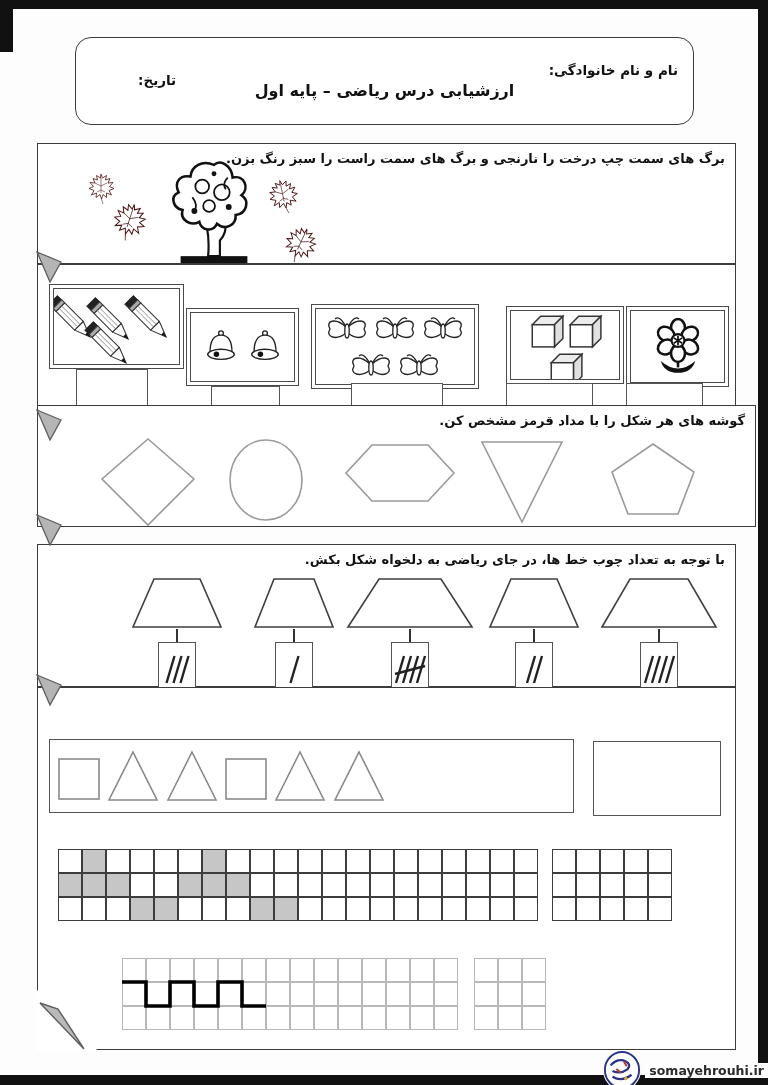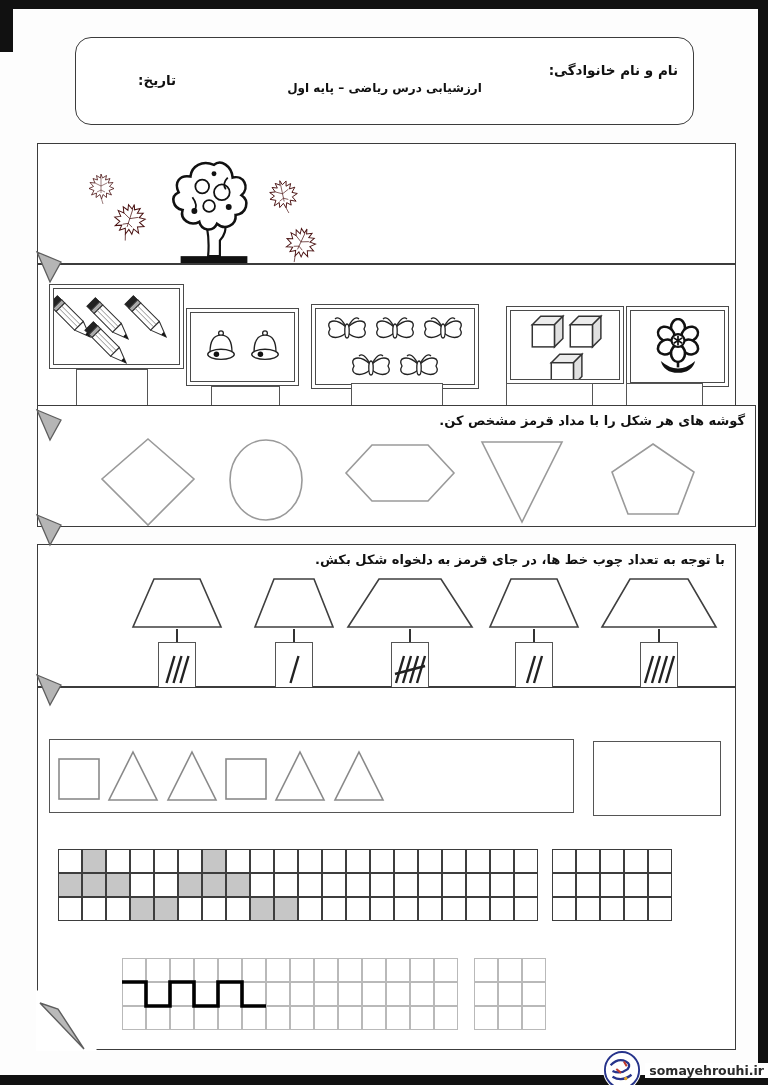--- a/index.html
+++ b/index.html
@@ -10,21 +10,21 @@
   .edge-top{left:0;top:0;width:768px;height:9px;}
   .edge-right{right:0;top:0;width:10px;height:1085px;}
   .edge-bottom{left:0;bottom:0;width:768px;height:10px;}
   .edge-topleft{left:0;top:0;width:13px;height:52px;}
 
   
   .header-box{position:absolute;left:75px;top:37px;width:617px;height:86px;
               border:1.6px solid #3c3c3c;border-radius:16px;background:#fff;}
   .hdr-name{position:absolute;right:15px;top:24px;font-weight:bold;font-size:13.5px;direction:rtl;}
   .hdr-bismillah{position:absolute;left:0;right:0;top:12px;text-align:center;font-weight:bold;font-size:13.5px;direction:rtl;}
-  .hdr-title{position:absolute;left:0;right:0;top:43px;text-align:center;font-weight:bold;font-size:12px;direction:rtl;}
+  .hdr-title{position:absolute;left:0;right:0;top:43px;text-align:center;font-weight:bold;font-size:16px;direction:rtl;}
   .hdr-date{position:absolute;left:62px;top:26px;font-weight:bold;font-size:13.5px;direction:rtl;margin-top:8px;}
 
   
   .section{position:absolute;left:37px;width:697px;border:1.6px solid #3c3c3c;background:#fff;}
   .s1{top:143px;height:119px;}
   .s2{top:264px;height:156px;}
   .s3{top:405px;height:120px;padding-left:20px;}
   .s4{top:544px;height:141px;}
   .s5{top:687px;height:361px;}
   .instruction{position:absolute;top:7px;right:10px;font-weight:bold;font-size:13px;direction:rtl;white-space:nowrap;}
@@ -99,20 +99,21 @@
   <div class="edge edge-bottom"></div>
   <div class="edge edge-topleft"></div>
 
   <div class="header-box">
     <div class="hdr-name">نام و نام خانوادگی:</div>
     <div class="hdr-title">ارزشیابی درس ریاضی – پایه اول</div>
     <div class="hdr-date">تاریخ:</div>
   </div>
 
   <div class="section s1">
+    <div class="instruction">برگ های سمت چپ درخت را نارنجی و برگ های سمت راست را سبز رنگ بزن.</div>
     <svg class="tree" width="96" height="108" viewBox="0 0 96 110">
       <rect x="14" y="102" width="68" height="7" fill="#111"></rect>
       <path d="M42,102 C44,80 40,66 36,56 L44,62 L46,44 L52,60 L60,52 L58,66 C62,74 58,82 54,86 L54,102 Z" fill="#fff" stroke="#111" stroke-width="2.2"></path>
       <path d="M48,9 C36,4 25,10 24,21 C13,19 7,27 12,37 C3,41 6,53 16,55 C13,65 24,72 33,67 C35,76 47,78 51,69 C59,76 71,71 70,60 C81,59 85,46 76,40 C85,32 78,19 67,22 C66,10 55,3 48,9 Z" fill="#fff" stroke="#111" stroke-width="2.6"></path>
       <circle cx="36" cy="31" r="7" fill="none" stroke="#111" stroke-width="1.8"></circle>
       <circle cx="56" cy="37" r="8" fill="none" stroke="#111" stroke-width="1.8"></circle>
       <circle cx="43" cy="51" r="6" fill="none" stroke="#111" stroke-width="1.8"></circle>
       <path d="M26,42 q6,8 2,14 M62,22 q-6,6 -2,12" fill="none" stroke="#111" stroke-width="1.8"></path>
       <circle cx="28" cy="56" r="3" fill="#111"></circle>
       <circle cx="63" cy="52" r="3" fill="#111"></circle>
@@ -295,21 +296,21 @@
     </svg>
     <svg class="shape" style="left:572px;top:36px" width="86" height="74" viewBox="0 0 86 74">
       <polygon points="43,2 84,30 68,72 18,72 2,30" fill="none" stroke="#9a9a9a" stroke-width="1.6"></polygon>
     </svg>
     <svg class="fold" viewBox="0 0 34 34">
       <polygon points="2,2 26,12 15,32" fill="#b5b5b5" stroke="#5e5e5e" stroke-width="1.3"></polygon>
     </svg>
   </div>
 
   <div class="section s4">
-    <div class="instruction">با توجه به تعداد چوب خط ها، در جای قرمز به دلخواه شکل بکش.</div>
+    <div class="instruction">با توجه به تعداد چوب خط ها، در جای ریاضی به دلخواه شکل بکش.</div>
     <div class="lamp" style="left:93px">
       <svg width="92" height="52" viewBox="0 0 92 52">
         <polygon points="23,2 69,2 90,50 2,50" fill="#fff" stroke="#3f3f3f" stroke-width="1.6"></polygon>
         </svg>
       <div class="stem"></div>
       <div class="tally-box"><svg width="36" height="52" viewBox="0 0 36 52">
             <line x1="7.5" y1="40" x2="15.5" y2="13" stroke="#222" stroke-width="2.4"></line>
             <line x1="14.5" y1="40" x2="22.5" y2="13" stroke="#222" stroke-width="2.4"></line>
             <line x1="21.5" y1="40" x2="29.5" y2="13" stroke="#222" stroke-width="2.4"></line>
           </svg></div>

